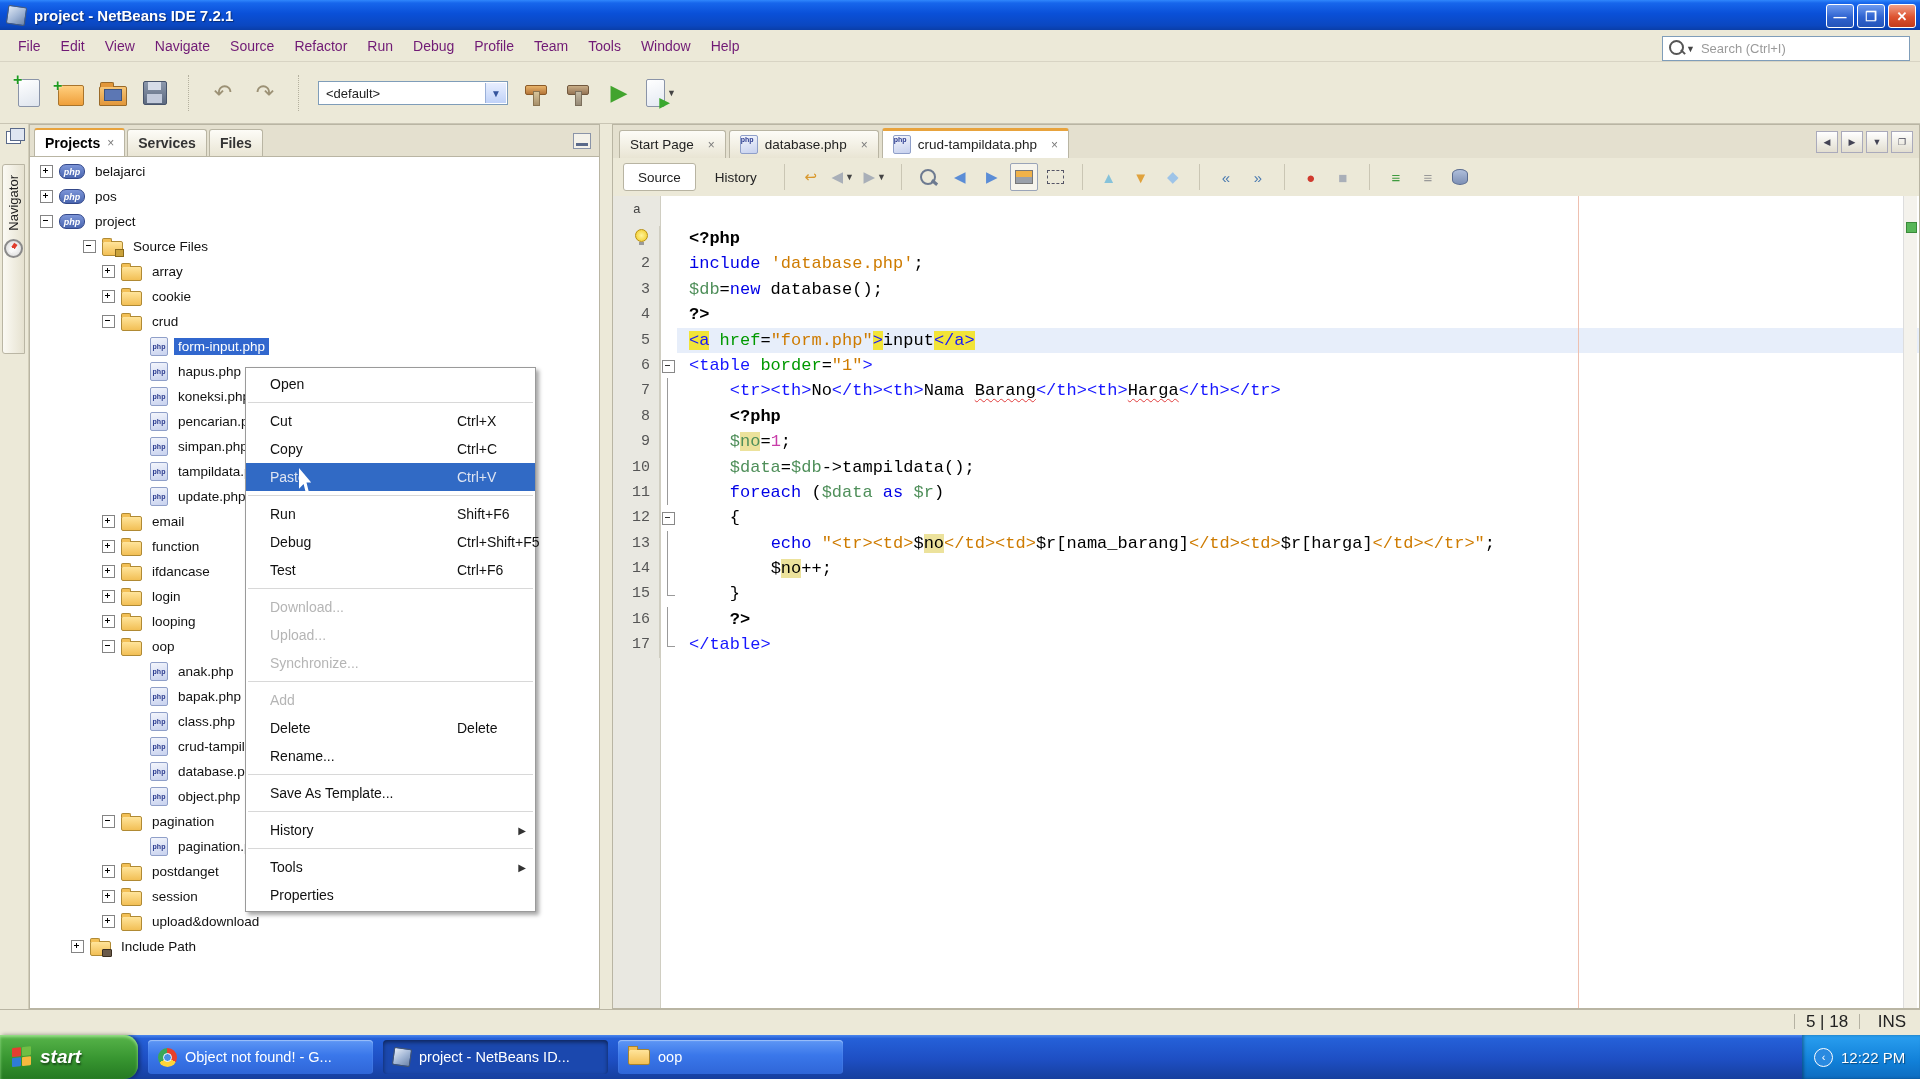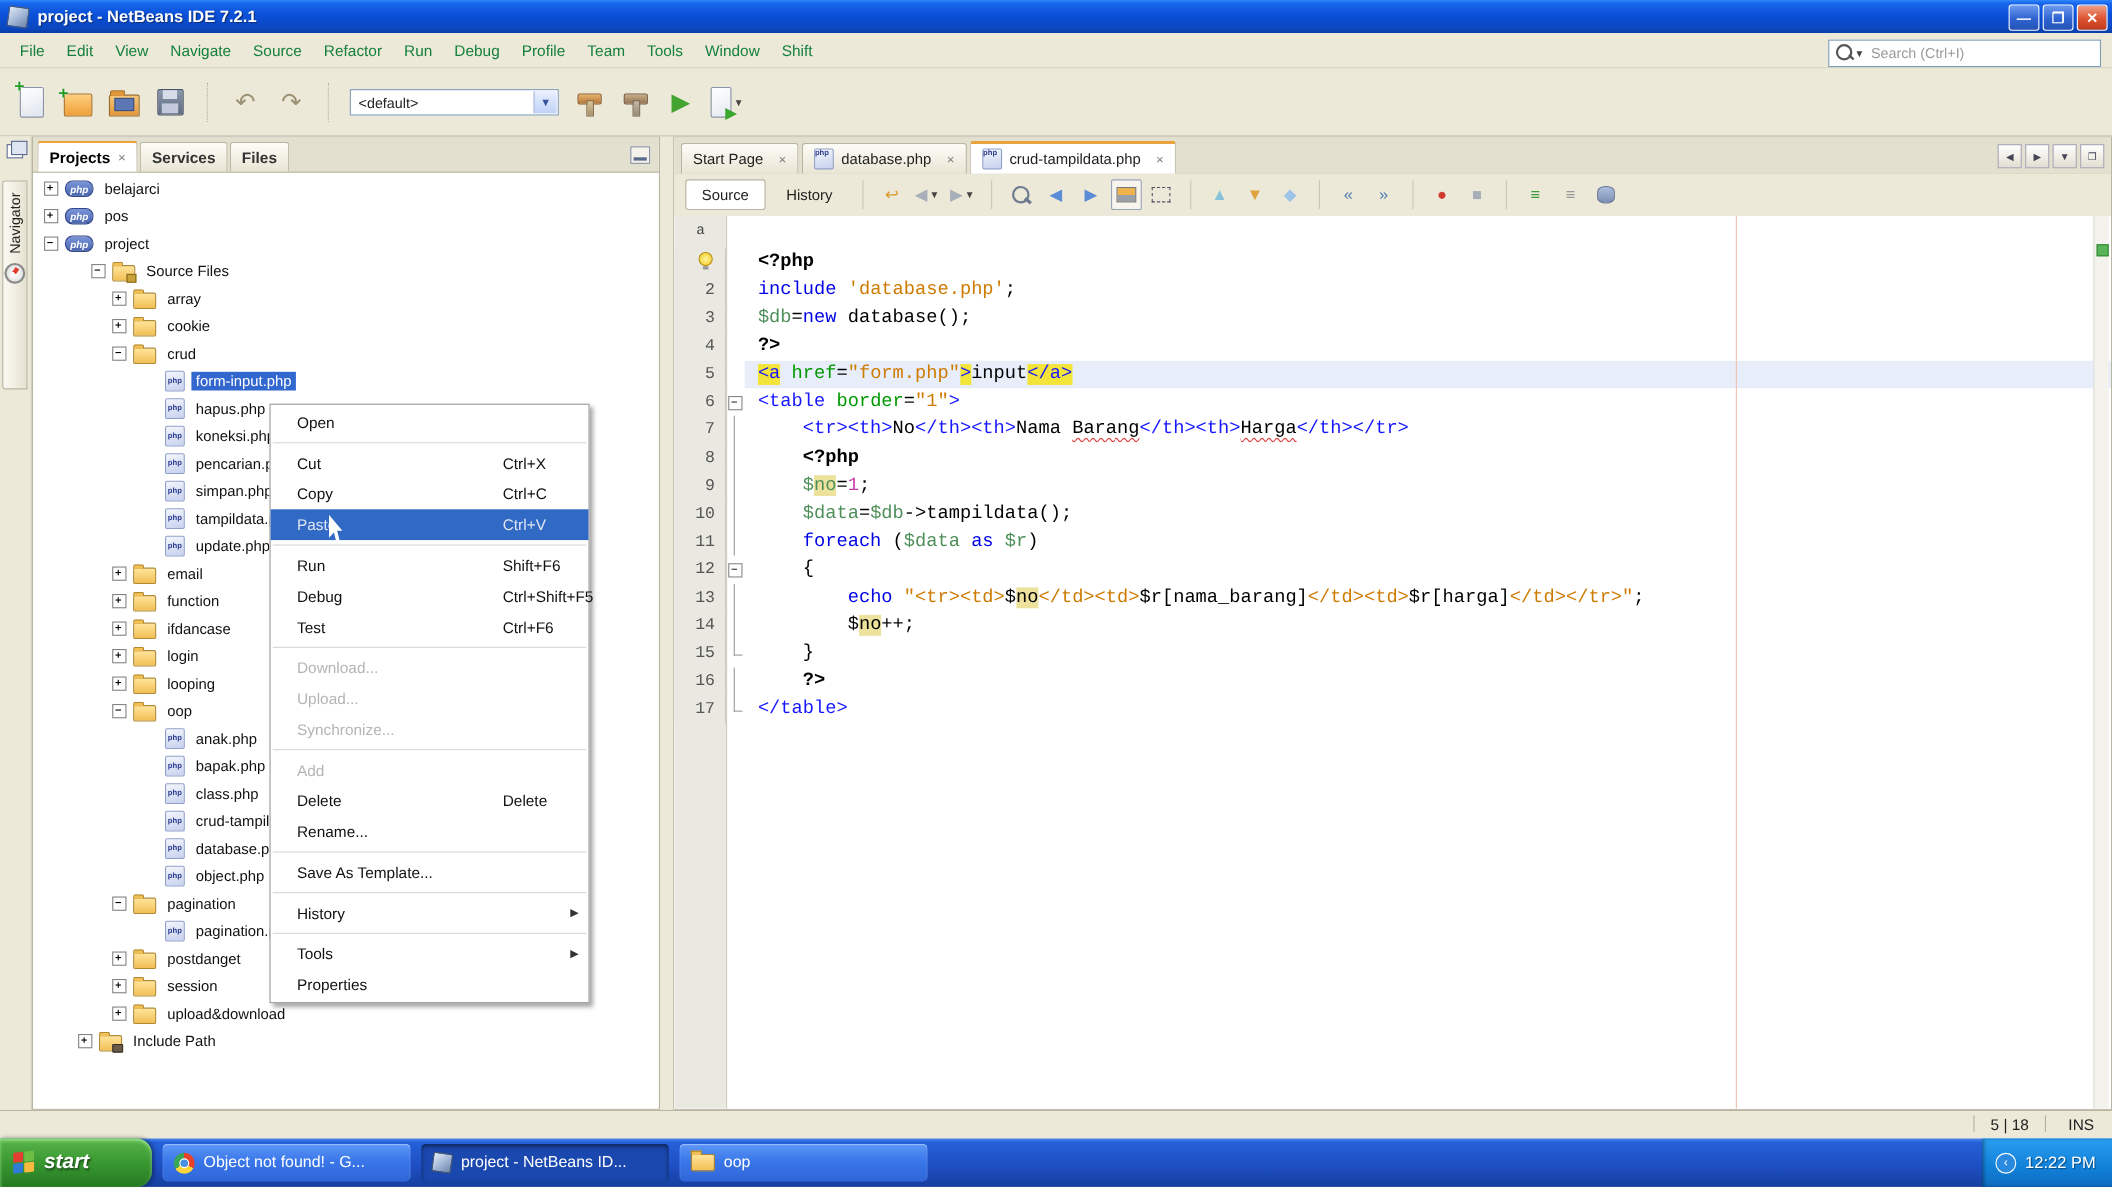--- a/index.html
+++ b/index.html
@@ -14,21 +14,21 @@
     border:1px solid #4a5c78;transform:rotate(8deg);border-radius:2px;}
   #title-text{font-size:15px;font-weight:bold;text-shadow:1px 1px 1px #0a2d74;}
   #win-buttons{position:absolute;right:4px;top:4px;display:flex;gap:3px;}
   .winbtn{width:26px;height:22px;border:1px solid #fff;border-radius:3px;color:#fff;
     font-size:13px;font-weight:bold;display:flex;align-items:center;justify-content:center;
     background:linear-gradient(180deg,#6d9bf0,#2f63d0 55%,#2454b8);}
   .winbtn.close{background:linear-gradient(180deg,#f0a088,#dd5330 55%,#c23a1c);}
 
   
   #menubar{position:absolute;left:0;top:30px;width:1920px;height:32px;background:#ece9d8;
-    border-bottom:1px solid #d8d4c4;display:flex;align-items:center;font-size:14px;color:#15803d;padding-left:8px;box-sizing:border-box;}
+    border-bottom:1px solid #d8d4c4;display:flex;align-items:center;font-size:14px;color:#701a75;padding-left:8px;box-sizing:border-box;}
   .menu-item{padding:4px 10px;}
   #searchbox{position:absolute;right:10px;top:36px;width:246px;height:23px;background:#fff;
     border:1px solid #7f9db9;display:flex;align-items:center;font-size:13px;}
   .mag{width:11px;height:11px;border:2px solid #555;border-radius:50%;margin:0 2px 2px 6px;position:relative;flex:none;}
   .mag::after{content:"";position:absolute;left:9px;top:9px;width:6px;height:2px;background:#555;transform:rotate(45deg);}
   .search-caret{color:#444;font-size:9px;margin-right:6px;}
   .ph-text{color:#9a9a9a;}
 
   
   #toolbar{position:absolute;left:0;top:63px;width:1920px;height:61px;background:#ece9d8;
@@ -132,21 +132,21 @@
   .p{color:#000;} .ph{color:#000;font-weight:bold;} .k{color:#0000e6;font-weight:normal;}
   .t{color:#1616ff;} .at{color:#009900;} .s{color:#ce7b00;} .v{color:#4f8f5a;} .n{color:#c83ca8;}
   .hl{background:#ece29c;} .hlb{background:#f2e438;}
   .sq{text-decoration:underline;text-decoration-style:wavy;text-decoration-color:#e03c3c;text-decoration-thickness:1px;text-underline-offset:3px;}
   #margin-line{position:absolute;left:965px;top:0;bottom:0;width:1px;background:#eec0b0;}
   #error-stripe{position:absolute;right:2px;top:0;width:13px;bottom:0;background:#f4f2ec;border-left:1px solid #ddd;}
   .ok-square{position:absolute;left:2px;top:26px;width:9px;height:9px;background:#58b658;border:1px solid #3a8a3a;}
 
   
   #statusbar{position:absolute;left:0;top:1009px;width:1920px;height:23px;background:#ece9d8;border-top:1px solid #b9b5a3;
-    display:flex;align-items:center;justify-content:flex-end;font-size:14px;color:#222;}
+    display:flex;align-items:center;justify-content:flex-end;font-size:17px;color:#222;}
   .sb-sep{width:1px;height:15px;background:#b5b2a3;margin:0 10px;}
   #statusbar .sb-item{min-width:44px;text-align:center;}
 
   
   #context-menu{position:absolute;left:245px;top:367px;width:289px;background:#fff;border:1px solid #9a9a9a;
     box-shadow:3px 3px 4px rgba(0,0,0,.35);font-size:14px;color:#111;padding:2px 0;z-index:50;}
   .cmi{height:28px;display:flex;align-items:center;position:relative;padding-left:24px;}
   .cmi .short{position:absolute;left:193px;color:#111;margin-left:18px;}
   .cmi.disabled{color:#b5b5b5;} .cmi.disabled .short{color:#b5b5b5;}
   .cmi.hilite{background:#316ac5;color:#dfe5f2;} .cmi.hilite .short{color:#dfe5f2;}
@@ -203,21 +203,21 @@
       <span class="menu-item">View</span>
       <span class="menu-item">Navigate</span>
       <span class="menu-item">Source</span>
       <span class="menu-item">Refactor</span>
       <span class="menu-item">Run</span>
       <span class="menu-item">Debug</span>
       <span class="menu-item">Profile</span>
       <span class="menu-item">Team</span>
       <span class="menu-item">Tools</span>
       <span class="menu-item">Window</span>
-      <span class="menu-item">Shift</span>
+      <span class="menu-item">Help</span>
     </div>
 
   <div id="searchbox">
     <span class="mag"></span>
     <span class="search-caret">▼</span>
     <span class="ph-text">Search (Ctrl+I)</span>
   </div>
 
   <div id="toolbar">
       <span class="ticon">

